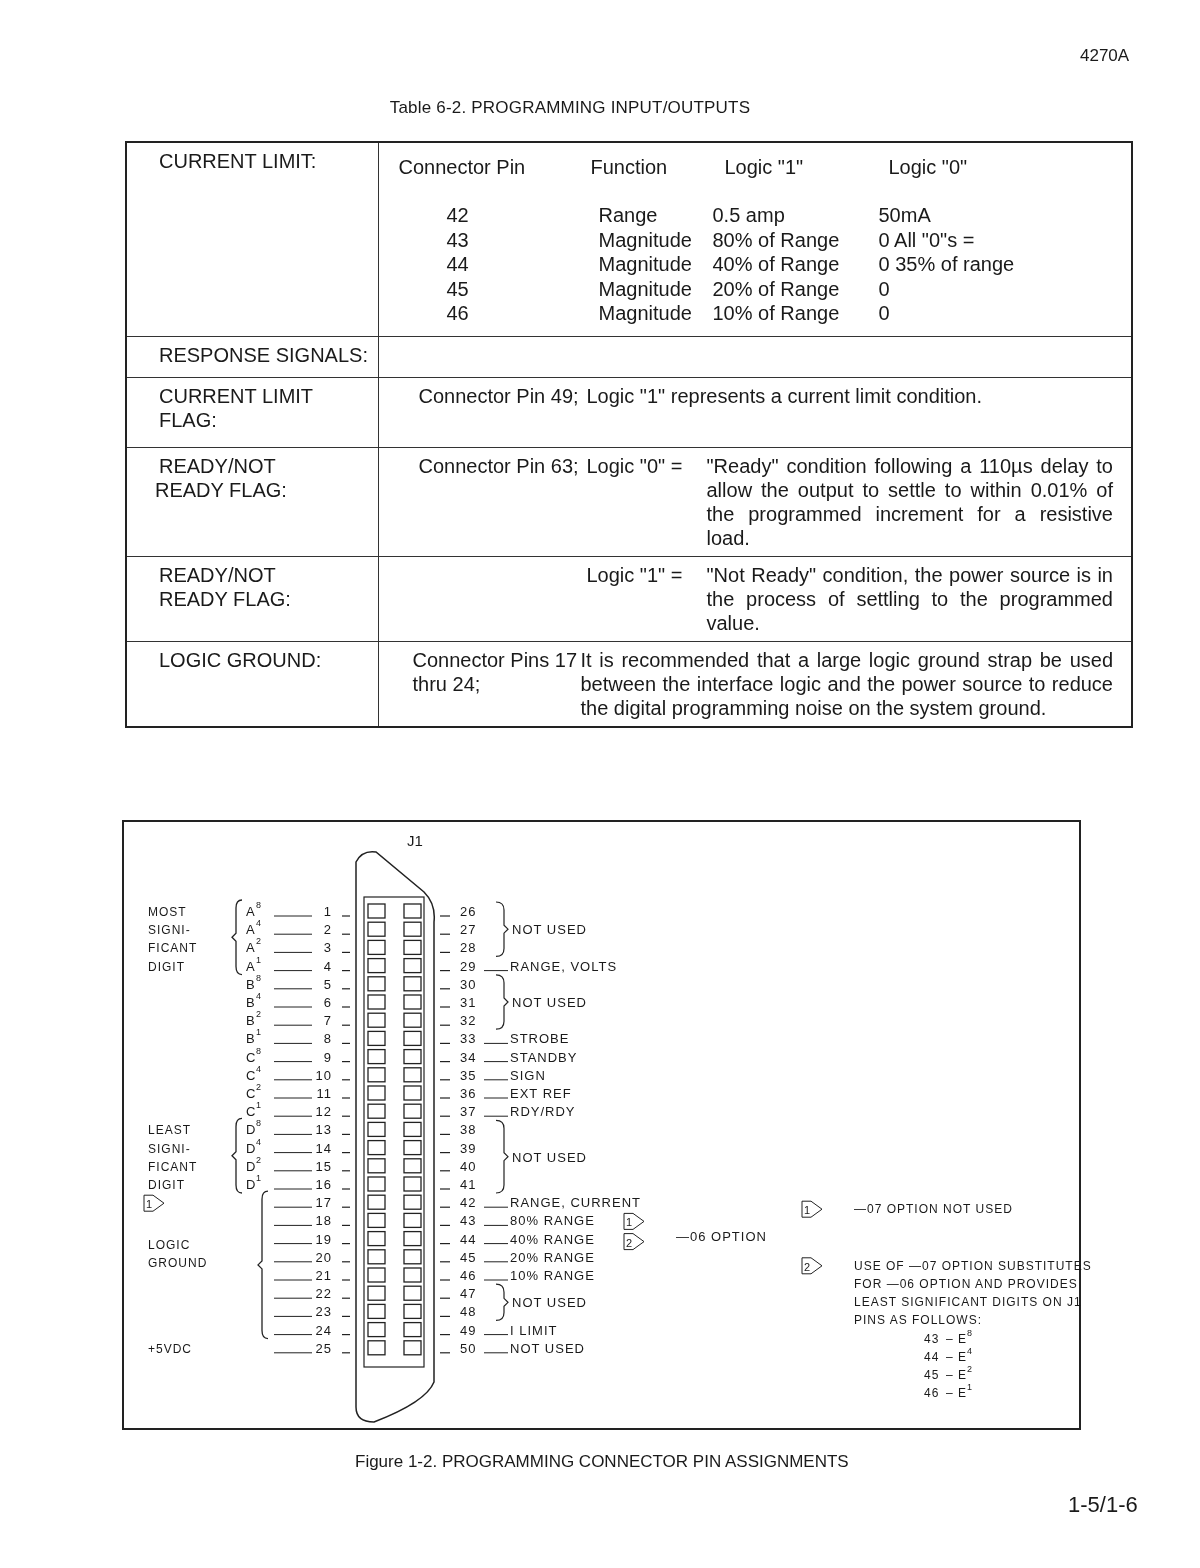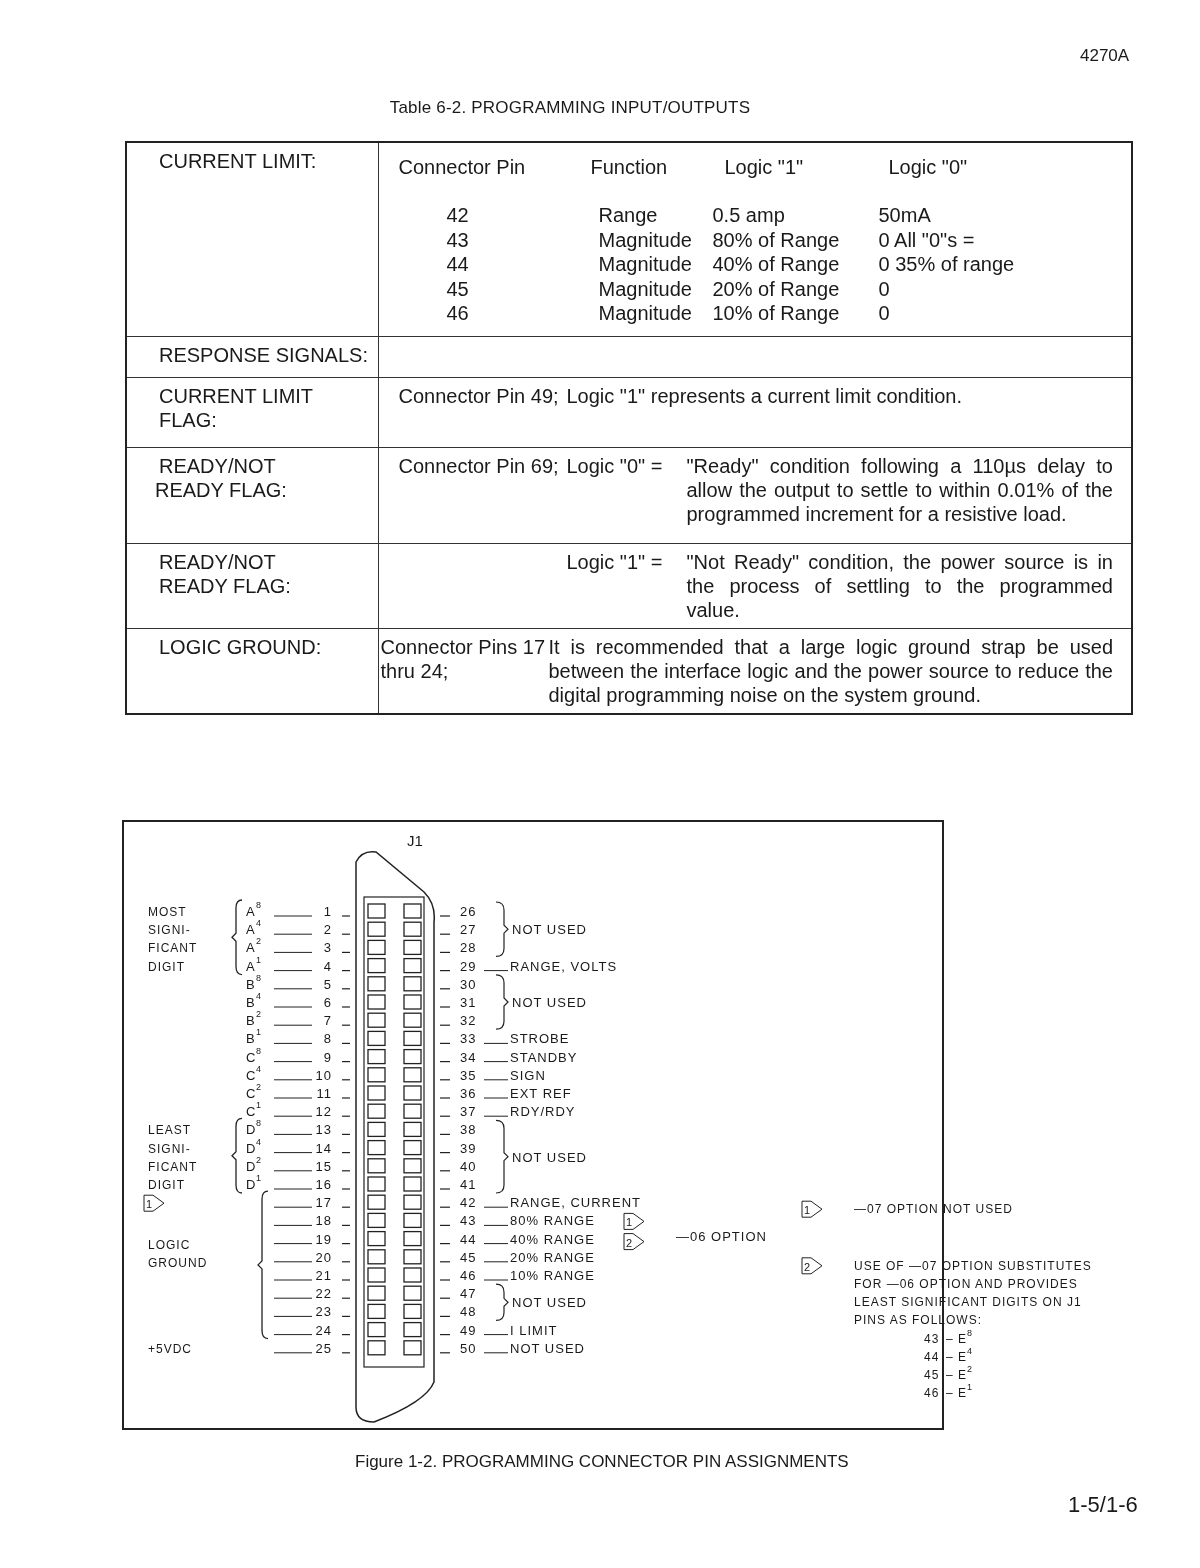--- a/index.html
+++ b/index.html
@@ -23,26 +23,26 @@
   .row-pwr { height: 82px; }
   .row-lg { height: 86px; }
 
   .cl-grid { position: relative; height: 180px; }
   .cl-grid .h { position: absolute; top: 6px; }
   .cl-grid .c { position: absolute; }
   .hdr-pin { left: 0; } .hdr-fn { left: 192px; } .hdr-l1 { left: 326px; } .hdr-l0 { left: 490px; }
   .col-pin { left: 48px; } .col-fn { left: 200px; } .col-l1 { left: 314px; } .col-l0 { left: 480px; }
 
   .flex-row { display: flex; }
-  .cp { width: 168px; flex: none; }
+  .cp { width: 168px; flex: none; margin-left: 20px; }
   .lg { width: 120px; flex: none; }
   .just { text-align: justify; text-align-last: left; }
 
   
-  .figure-box { left: 122px; top: 820px; width: 822px; height: 610px; border: 2px solid #222; box-sizing: border-box; }
+  .figure-box { left: 122px; top: 820px; width: 959px; height: 610px; border: 2px solid #222; box-sizing: border-box; }
   .fig-caption { left: 355px; top: 1452px; font-size: 17px; }
   .page-num { left: 1068px; top: 1492px; font-size: 22px; }
   svg text { font-family: "Liberation Sans", sans-serif; fill: #1a1a1a; }
 </style>
 </head>
 <body>
 
 <div class="abs page-id">4270A</div>
 <div class="abs table-caption"><span>Table 6-2.  PROGRAMMING INPUT/OUTPUTS</span></div>
 
@@ -97,42 +97,42 @@
       </div>
     </td>
   </tr>
   <tr class="row-rdy0">
     <td class="lbl">
       <div>READY/NOT</div>
       <div style="margin-left:-4px">READY FLAG:</div>
     </td>
     <td class="cnt">
       <div class="flex-row">
-        <span class="cp">Connector Pin 69;</span>
+        <span class="cp">Connector Pin 63;</span>
         <span class="lg">Logic "0" =</span>
         <span class="just">"Ready" condition following a 110µs delay to allow the output to settle to within 0.01% of the programmed increment for a resistive load.</span>
       </div>
     </td>
   </tr>
   <tr class="row-rdy1">
     <td class="lbl">
       <div>READY/NOT</div>
       <div>READY FLAG:</div>
     </td>
     <td class="cnt">
       <div class="flex-row">
         <span class="cp"></span>
         <span class="lg">Logic "1" =</span>
         <span class="just">"Not Ready" condition, the power source is in the process of settling to the programmed value.</span>
       </div>
     </td>
   </tr>
   <tr class="row-lg">
     <td class="lbl">LOGIC GROUND:</td>
-    <td class="cnt" style="padding-left:2px">
+    <td class="cnt" style="padding-left:14px">
       <div class="flex-row">
         <span class="cp">
           <div>Connector Pins 17</div>
           <div>thru 24;</div>
         </span>
         <span class="just">It is recommended that a large logic ground strap be used between the interface logic and the power source to reduce the digital programming noise on the system ground.</span>
       </div>
     </td>
   </tr>
 </tbody>

